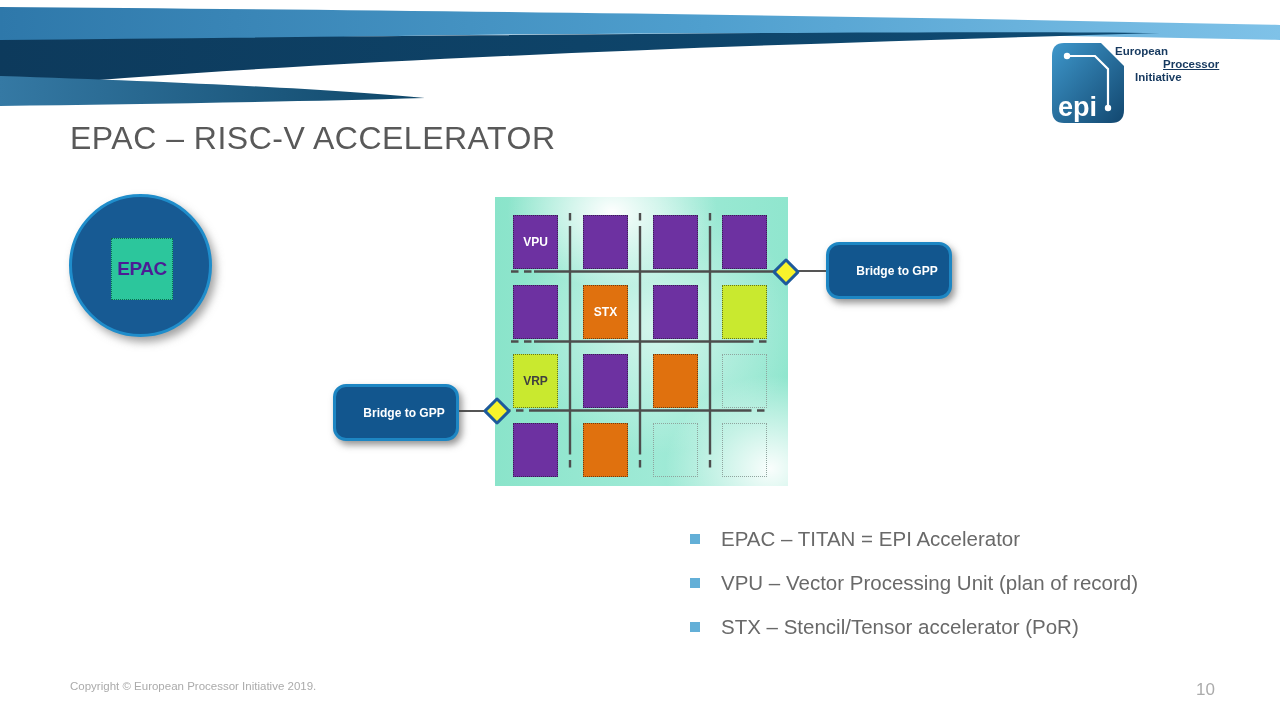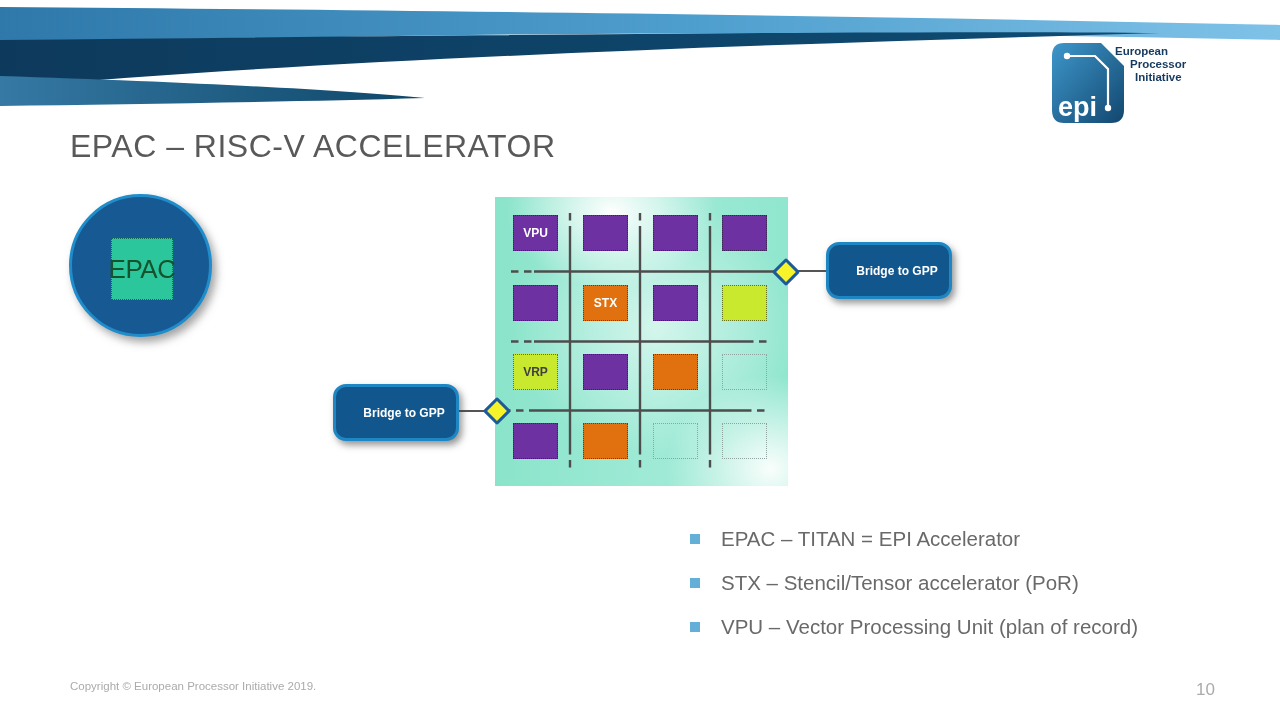--- a/index.html
+++ b/index.html
@@ -11,53 +11,53 @@
 
   
   .swoosh{position:absolute;left:0;top:0;}
 
   
   .epi-logo{position:absolute;left:1051px;top:42px;width:200px;height:90px;}
   .epi-badge{position:absolute;left:0;top:0;}
   .logo-text{position:absolute;left:0;top:3px;width:200px;}
   .logo-line{font-size:11.5px;font-weight:bold;color:#16395f;line-height:13px;white-space:nowrap;}
   .logo-line:nth-child(1){margin-left:64px;}
-  .logo-line:nth-child(2){margin-left:79px;}
+  .logo-line:nth-child(2){margin-left:112px;text-decoration:underline;}
   .logo-line:nth-child(3){margin-left:84px;}
 
   
   .title{
-    position:absolute;left:70px;top:128px;font-size:32px;font-weight:400;
+    position:absolute;left:70px;top:120px;font-size:32px;font-weight:400;
     color:#595959;letter-spacing:.5px;white-space:nowrap;
   }
 
   
   .epac-circle{
     position:absolute;left:69px;top:194px;width:137px;height:137px;border-radius:50%;
     background:#175a93;border:3px solid #1f8dcb;
     box-shadow:4px 5px 9px rgba(100,100,100,.6);
   }
   .epac-square{
     position:absolute;left:39px;top:41px;width:60px;height:60px;background:#2cc69c;
     border:1px dotted #0d6b52;display:flex;align-items:center;justify-content:center;
   }
-  .epac-square span{font-weight:normal;font-size:26px;color:#14532d;letter-spacing:-.5px;white-space:nowrap;}
+  .epac-square span{font-weight:bold;font-size:19px;color:#4c1d95;letter-spacing:-.5px;white-space:nowrap;}
 
   
   .grid{
     position:absolute;left:495px;top:197px;width:293px;height:289px;
     background:
       radial-gradient(ellipse 150px 110px at 40% 5%, rgba(255,255,255,.98) 0%, rgba(255,255,255,0) 70%),
       radial-gradient(ellipse 170px 150px at 94% 94%, rgba(255,255,255,.95) 0%, rgba(255,255,255,0) 62%),
       radial-gradient(ellipse 190px 170px at 55% 45%, rgba(255,255,255,.55) 0%, rgba(255,255,255,0) 75%),
       linear-gradient(90deg,#8ae4ca 0%,#9fead6 55%,#90e6ce 100%);
   }
   .grid-lines{position:absolute;left:0;top:0;}
   .cell{
-    position:absolute;width:45px;height:36px;box-sizing:border-box;
+    position:absolute;width:45px;height:54px;box-sizing:border-box;
     border:1px dotted rgba(20,20,20,.55);
     display:flex;align-items:center;justify-content:center;
   }
   .cell.empty{border:1px dotted #8fa49e;}
   .cell span{font-weight:bold;font-size:12px;}
 
   
   .connector{position:absolute;height:2px;background:#555;}
   .connector-right{left:788px;top:270px;width:42px;}
   .connector-left{left:441px;top:410px;width:56px;}
@@ -202,24 +202,24 @@
     <span>Bridge to GPP</span>
   </div>
 
   <div class="bullets">
     <div class="bullet-item">
       <div class="bullet-marker"></div>
       <div class="bullet-text">EPAC – TITAN = EPI Accelerator</div>
     </div>
     <div class="bullet-item">
       <div class="bullet-marker"></div>
-      <div class="bullet-text">STX – Stencil/Tensor accelerator (PoR)</div>
+      <div class="bullet-text">VPU – Vector Processing Unit (plan of record)</div>
     </div>
     <div class="bullet-item">
       <div class="bullet-marker"></div>
-      <div class="bullet-text">VPU – Vector Processing Unit (plan of record)</div>
+      <div class="bullet-text">STX – Stencil/Tensor accelerator (PoR)</div>
     </div>
   </div>
 
   <div class="copyright">Copyright © European Processor Initiative 2019.</div>
   <div class="page-number">10</div>
 
 </div>
 
 </body></html>

